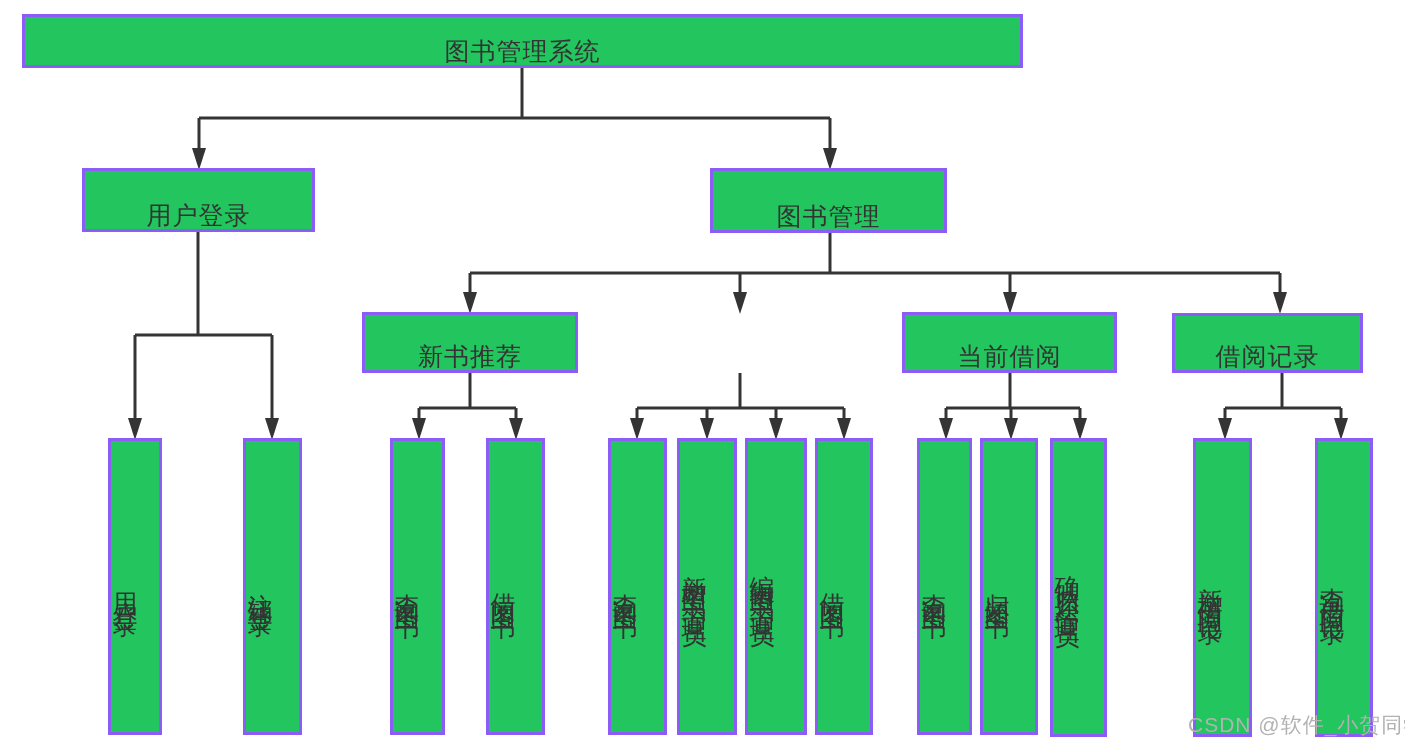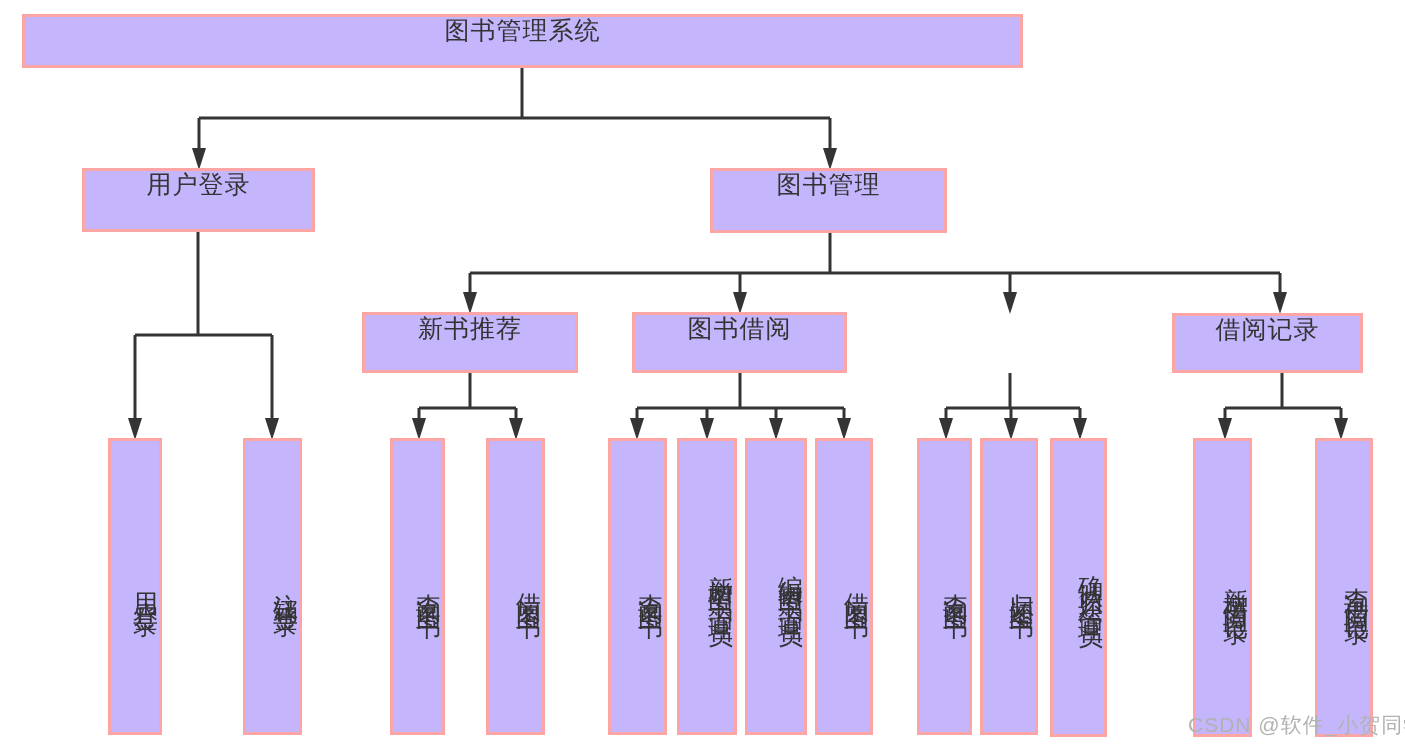--- a/index.html
+++ b/index.html
@@ -7,25 +7,25 @@
     position:relative;
     width:1405px;height:747px;
     background:#ffffff;
     font-family:"Liberation Sans", sans-serif;
     overflow:hidden;
   }
   svg.connectors{position:absolute;left:0;top:0;z-index:1;}
   .box{
     position:absolute;
     box-sizing:border-box;
-    border:3px solid #fca5a5;
-    background:#c4b5fd;
+    border:3px solid #8b5cf6;
+    background:#22c55e;
     color:#333333;
     display:flex;
-    align-items:flex-start;
+    align-items:flex-end;
     justify-content:center;
     font-size:25px;
     letter-spacing:1px;
     z-index:2;
     line-height:1.1;
   }
   .vbox{
     writing-mode:vertical-rl;
     text-orientation:mixed;
     letter-spacing:7px;
@@ -128,22 +128,22 @@
   <div class="box" style="left:82px;top:168px;width:233px;height:64px">
     <span>用户登录</span>
   </div>
   <div class="box" style="left:362px;top:312px;width:216px;height:61px">
     <span>新书推荐</span>
   </div>
 
   <div class="box" style="left:710px;top:168px;width:237px;height:65px">
     <span>图书管理</span>
   </div>
-  <div class="box" style="left:632px;top:312px;width:215px;height:61px">
-    <span>图书借阅</span>
+  <div class="box" style="left:902px;top:312px;width:215px;height:61px">
+    <span>当前借阅</span>
   </div>
   <div class="box" style="left:1172px;top:313px;width:191px;height:60px">
     <span>借阅记录</span>
   </div>
 
   <div class="box vbox" style="left:108px;top:438px;width:54px;height:297px">
     <span>用户登录</span>
   </div>
   <div class="box vbox" style="left:243px;top:438px;width:59px;height:297px">
     <span>注销登录</span>

